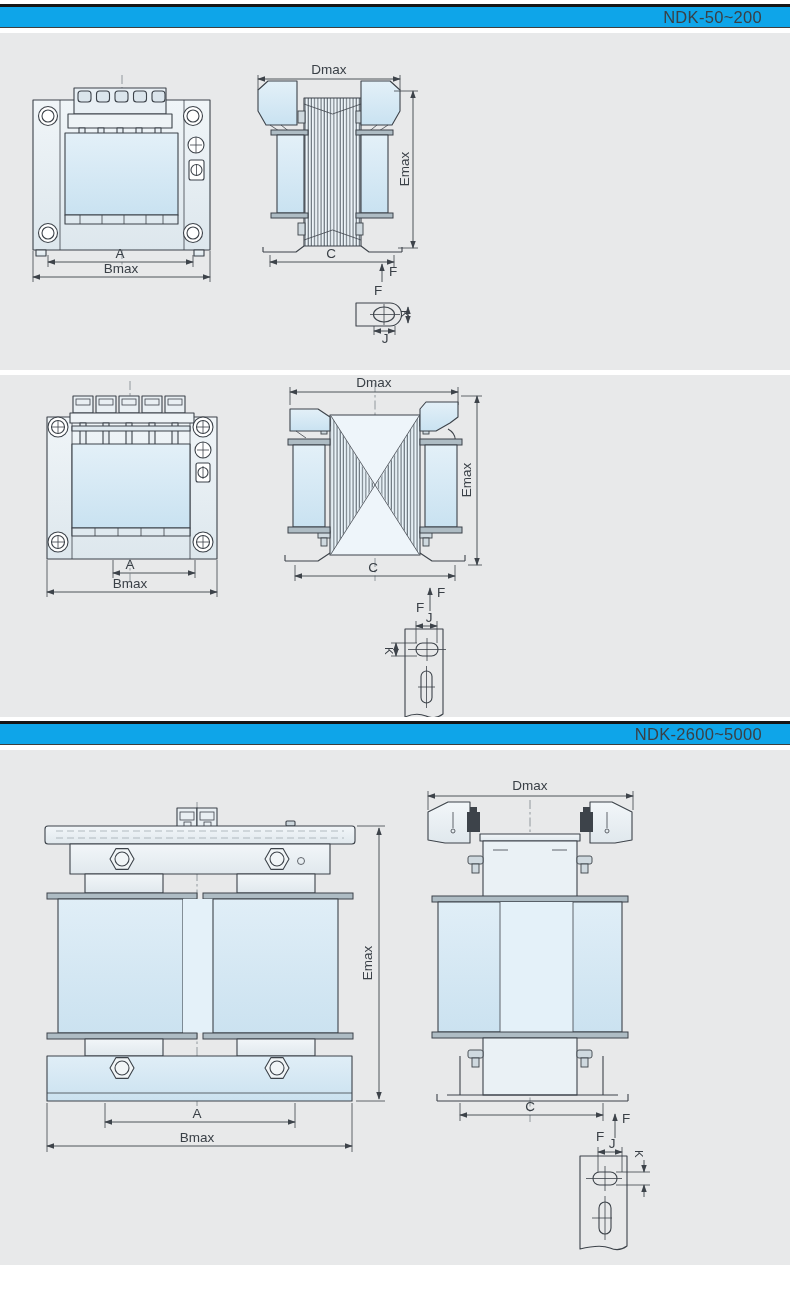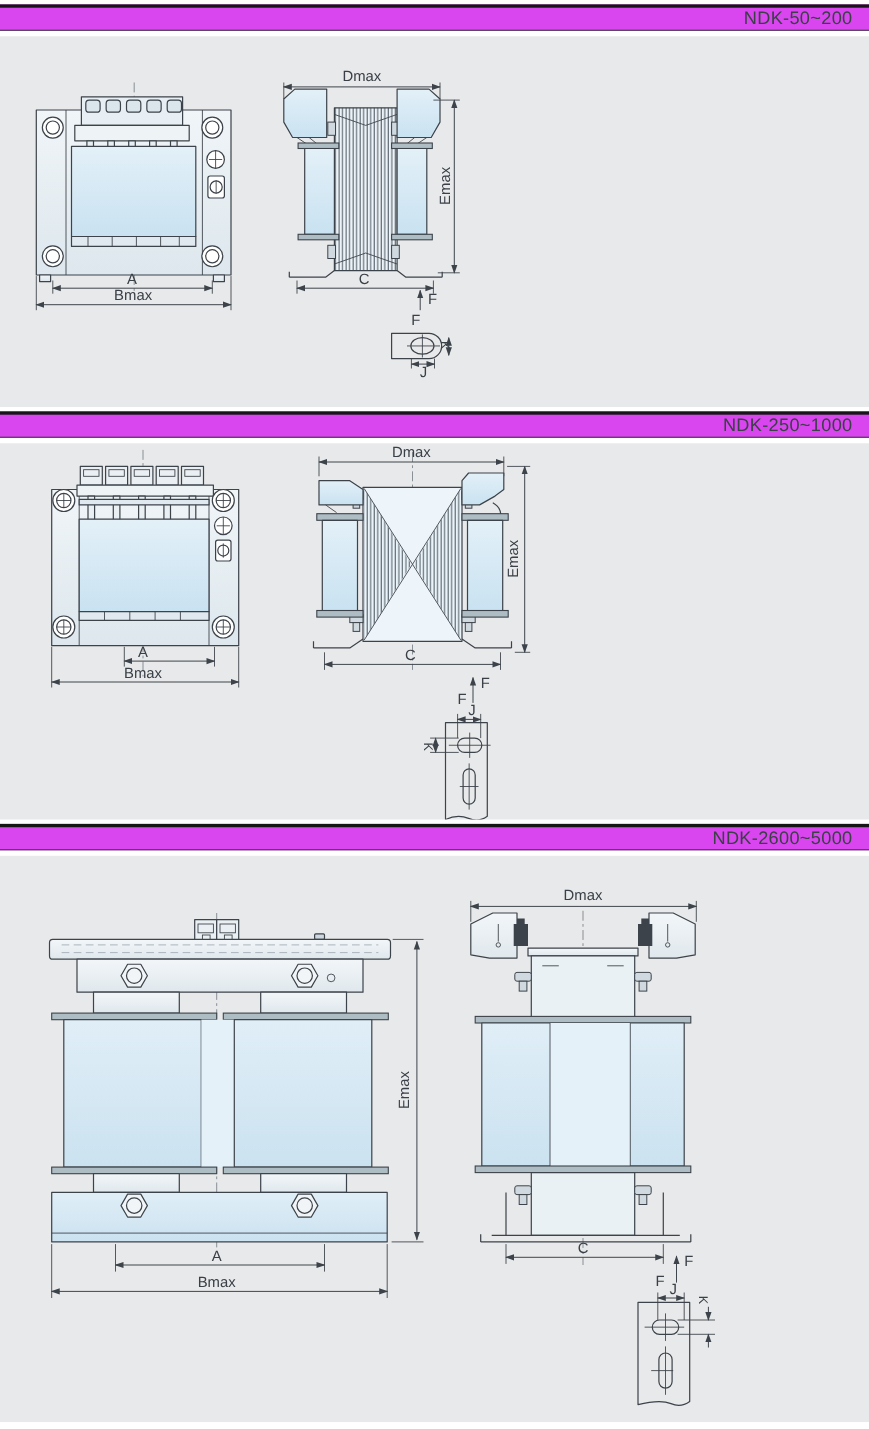--- a/index.html
+++ b/index.html
@@ -2,24 +2,24 @@
 <html><head>
 <meta charset="utf-8">
 <style>
   html,body { margin:0; padding:0; background:#ffffff; }
   body { width:790px; font-family:"Liberation Sans", sans-serif; }
   .page { width:790px; }
   .section-header {
     margin-top:4px;
     border-top:3px solid #161616;
     border-bottom:1px solid #3f3f3f;
-    background:#d946ef;
+    background:#0ea5e9;
     height:24px;
     display:flex; align-items:center; justify-content:flex-end;
-    padding-right:15px; box-sizing:border-box;
+    padding-right:28px; box-sizing:border-box;
   }
   .section-header span { font-size:16.5px; color:#3a4046; letter-spacing:0.3px; }
   .panel { background:#e8e9ea; margin-top:5px; position:relative; }
   svg { display:block; }
   svg text { font-family:"Liberation Sans", sans-serif; font-size:13.5px; fill:#3a4047; }
   svg text.small { font-size:11.5px; }
   .ln  { stroke:#3d434a; stroke-width:1.1; fill:none; stroke-linejoin:round; }
   .fb  { stroke:#3d434a; stroke-width:1.1; stroke-linejoin:round; }
   .ext { stroke:#3d434a; stroke-width:0.8; fill:none; }
   .dl  { stroke:#3d434a; stroke-width:0.9; fill:none; }
@@ -186,23 +186,20 @@
         <g>
           <line class="ext" x1="374" y1="293" x2="374" y2="302"></line>
           <line class="ext" x1="395" y1="293" x2="395" y2="302"></line>
           <line class="dl" x1="374" y1="298" x2="395" y2="298" marker-start="url(#ah1)" marker-end="url(#ah1)"></line>
           <text x="385" y="310" text-anchor="middle">J</text>
         </g>
       </g>
     </svg>
   </div>
 
-  <div class="section-header">
-    <span>NDK-250~1000</span>
-  </div>
   <div class="panel">
     <svg width="790" height="342" viewBox="0 0 790 342">
       <defs>
         <linearGradient id="bg2" x1="0" y1="0" x2="0" y2="1">
           <stop offset="0" stop-color="#e3f0f8"></stop>
             <stop offset="1" stop-color="#c9e2f1"></stop>
         </linearGradient>
         <linearGradient id="mg2" x1="0" y1="0" x2="0" y2="1">
           <stop offset="0" stop-color="#f0f5f8"></stop>
             <stop offset="1" stop-color="#dde7ed"></stop>

